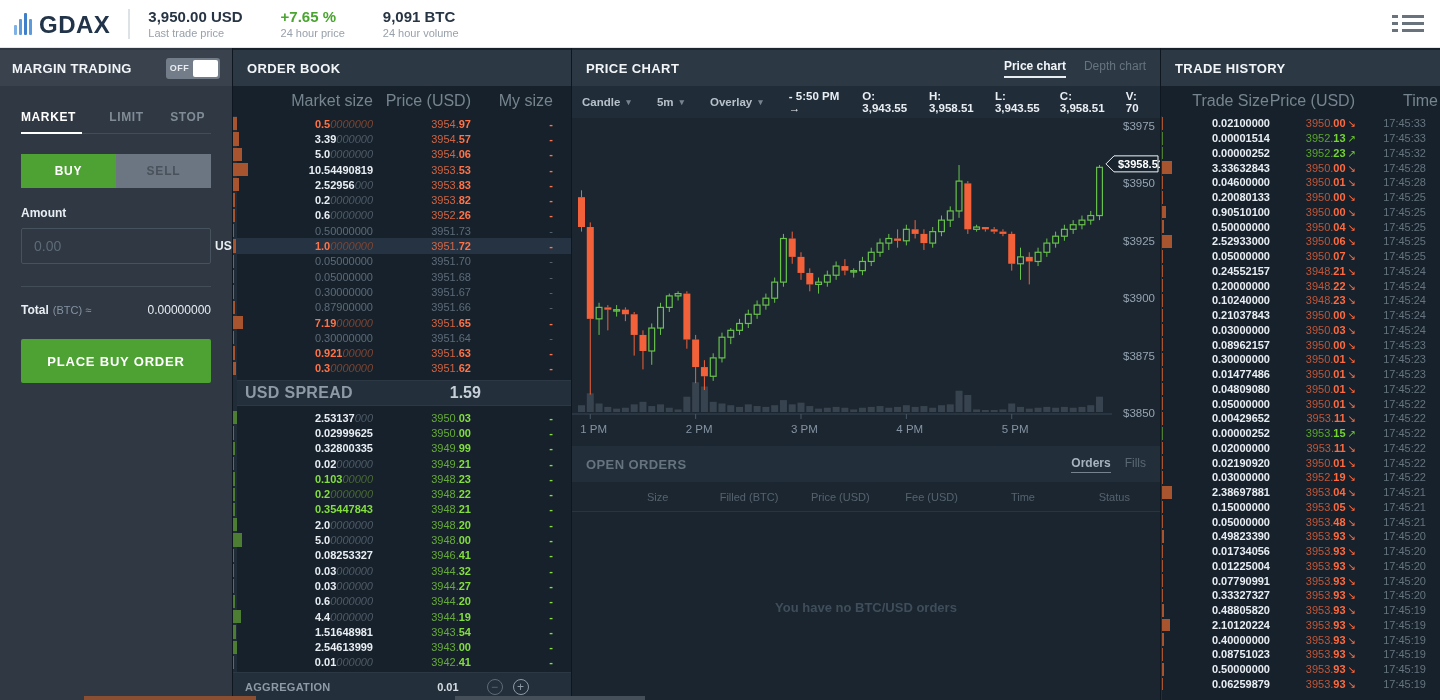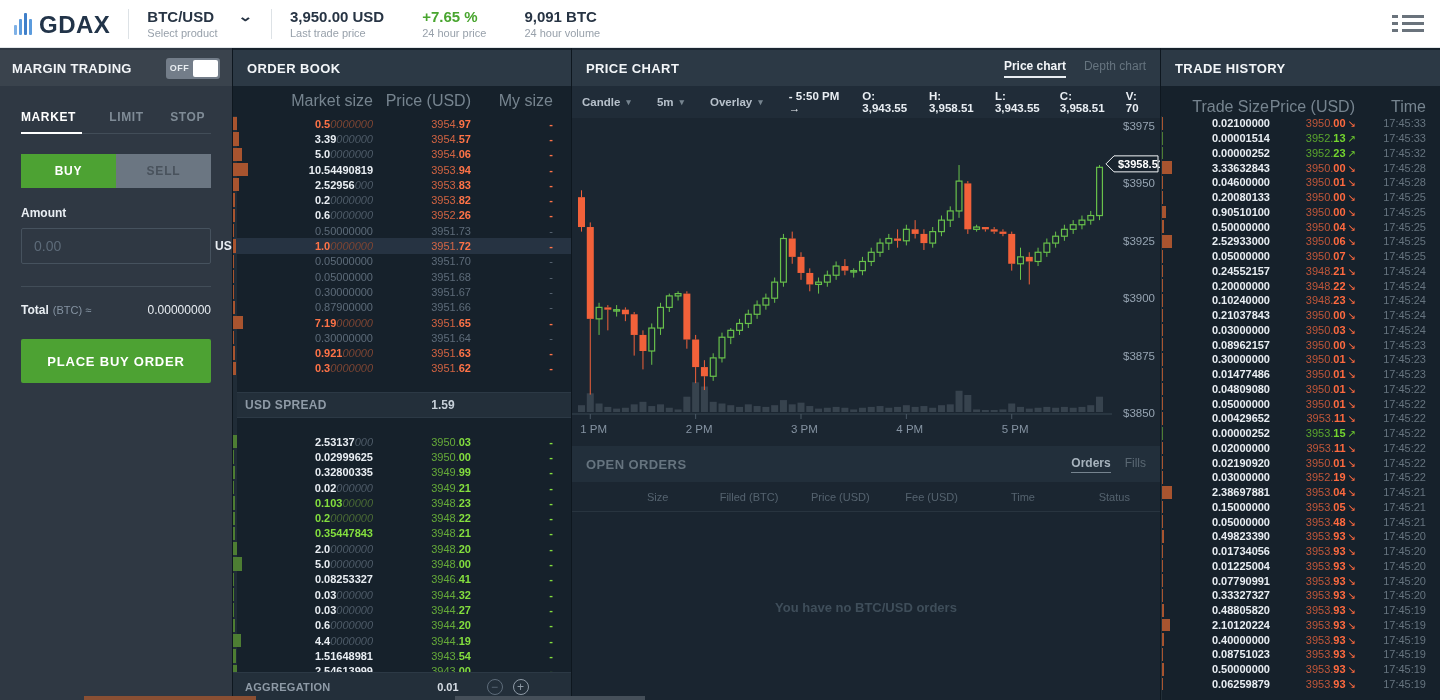--- a/index.html
+++ b/index.html
@@ -85,21 +85,21 @@
   .ob-price { width:98px; text-align:right; font-weight:bold; }
   .ob-my { flex:1; text-align:right; padding-right:18px; font-weight:bold; }
   .ask .ob-price, .ask .ob-my { color:#ff7347; }
   .ask .ob-price .pi { opacity:.8; font-weight:normal;margin-top:7px; }
   .bid .ob-price, .bid .ob-my { color:#84df3e; }
   .bid .ob-price .pi { opacity:.72; font-weight:normal; }
   .ask .ob-size.accent { color:#ff7347; } .ask .ob-size.accent .z { color:#7d4533; }
   .bid .ob-size.accent { color:#84df3e; } .bid .ob-size.accent .z { color:#4a6a35; }
   .ob-row.dim .ob-size, .ob-row.dim .ob-price, .ob-row.dim .ob-my { color:#5d6b79 !important; font-weight:normal; }
   .ob-row.dim .ob-price .pi { opacity:1; }
-  .spread-row { height:26px; margin:16px 0; background:#232f3a; border-top:1px solid #2c3945; border-bottom:1px solid #2c3945; display:flex; align-items:center; font-size:12px; }
+  .spread-row { height:26px; margin:4px 0; background:#232f3a; border-top:1px solid #2c3945; border-bottom:1px solid #2c3945; display:flex; align-items:center; font-size:16px; }
   .spread-label { padding-left:12px; color:#8e9aa6; font-weight:bold; letter-spacing:.3px; }
   .spread-val { width:98px; margin-left:30px; text-align:right; color:#c7d0d9; font-weight:bold; }
   .agg-row { position:absolute; left:0; right:0; bottom:0; height:28px; background:#232f3a; border-top:1px solid #2c3945; display:flex; align-items:center; font-size:11px; }
   .agg-label { padding-left:12px; color:#8e9aa6; font-weight:bold; letter-spacing:.3px; }
   .agg-val { width:70px; margin-left:58px; text-align:right; color:#d7dee5; font-weight:bold; }
   .circle { width:16px; height:16px; border:1px solid #5d6b79; border-radius:50%; color:#5d6b79; font-size:12px; line-height:14px; text-align:center; cursor:pointer; }
   .circle.minus { margin-left:28px; }
   .circle.plus  { margin-left:10px; border-color:#8e9aa6; color:#8e9aa6; }
 
   
@@ -121,21 +121,21 @@
   .oo-tabs { display:flex; gap:14px; font-size:12px; }
   .oo-tab { color:#5a6873; cursor:pointer; padding-bottom:2px; }
   .oo-tab.active { color:#a7b3bd; font-weight:bold; border-bottom:1px solid #76848f; }
   .oo-colhead { height:30px; display:flex; align-items:center; font-size:11px; color:#55636f; border-bottom:1px solid #28343f; padding-left:40px; }
   .oo-colhead span { flex:1; text-align:center; }
   .oo-body { flex:1; background:#1a2530; text-align:center; }
   .oo-empty { margin-top:88px; font-size:13px; font-weight:bold; color:#3f4e5a; }
 
   
   .trades { width:280px; background:#16212b; border-left:1px solid #0e171f; display:flex; flex-direction:column; }
-  .th-colhead { padding-right:14px;align-items:flex-end; }
+  .th-colhead { padding-right:2px; }
   .th-colhead .c1 { width:108px; text-align:right; }
   .th-colhead .c2 { width:86px; text-align:right; }
   .th-colhead .c3 { flex:1; text-align:right; }
   .trades-body { flex:1; overflow:hidden; position:relative; border-left:1px solid #233039; }
   .tr-row { height:14.75px; display:flex; align-items:center; font-size:11px; padding-right:14px; position:relative; }
   .tr-tick { position:absolute; left:0; top:1px; bottom:1px; }
   .tr-tick.down { background:#a8542f; }
   .tr-tick.up { background:#4d7d33; }
   .tr-size { width:108px; text-align:right; color:#e9eef3; font-weight:bold; }
   .tr-price { width:86px; text-align:right; font-weight:bold; }
@@ -159,27 +159,20 @@
     <div class="logo">
       <span class="logo-bars">
           <i></i>
           <i></i>
           <i></i>
           <i></i>
         </span>
       <span class="logo-text">GDAX</span>
     </div>
     <div class="hdiv"></div>
-    <div class="product">
-      <div class="p-top">
-        <span>BTC/USD</span>
-        <span class="chev">⌄</span>
-      </div>
-      <div class="p-sub">Select product</div>
-    </div>
     <div class="hdiv"></div>
     <div class="stat">
       <div class="s-top">3,950.00 USD</div>
       <div class="s-sub">Last trade price</div>
     </div>
     <div class="stat green">
       <div class="s-top">+7.65 %</div>
       <div class="s-sub">24 hour price</div>
     </div>
     <div class="stat">
@@ -263,21 +256,21 @@
             </div>
             <div class="ob-row ask">
               <span class="depth" style="width: 9px;"></span>
               <span class="ob-size">5.0<i class="z">0000000</i></span>
               <span class="ob-price"><span class="pi">3954.</span><span class="pd">06</span></span>
               <span class="ob-my">-</span>
             </div>
             <div class="ob-row ask">
               <span class="depth" style="width: 15px;"></span>
               <span class="ob-size">10.54490819<i class="z"></i></span>
-              <span class="ob-price"><span class="pi">3953.</span><span class="pd">94</span></span>
+              <span class="ob-price"><span class="pi">3953.</span><span class="pd">53</span></span>
               <span class="ob-my">-</span>
             </div>
             <div class="ob-row ask">
               <span class="depth" style="width: 6px;"></span>
               <span class="ob-size">2.52956<i class="z">000</i></span>
               <span class="ob-price"><span class="pi">3953.</span><span class="pd">83</span></span>
               <span class="ob-my">-</span>
             </div>
             <div class="ob-row ask">
               <span class="depth" style="width: 2px;"></span>

